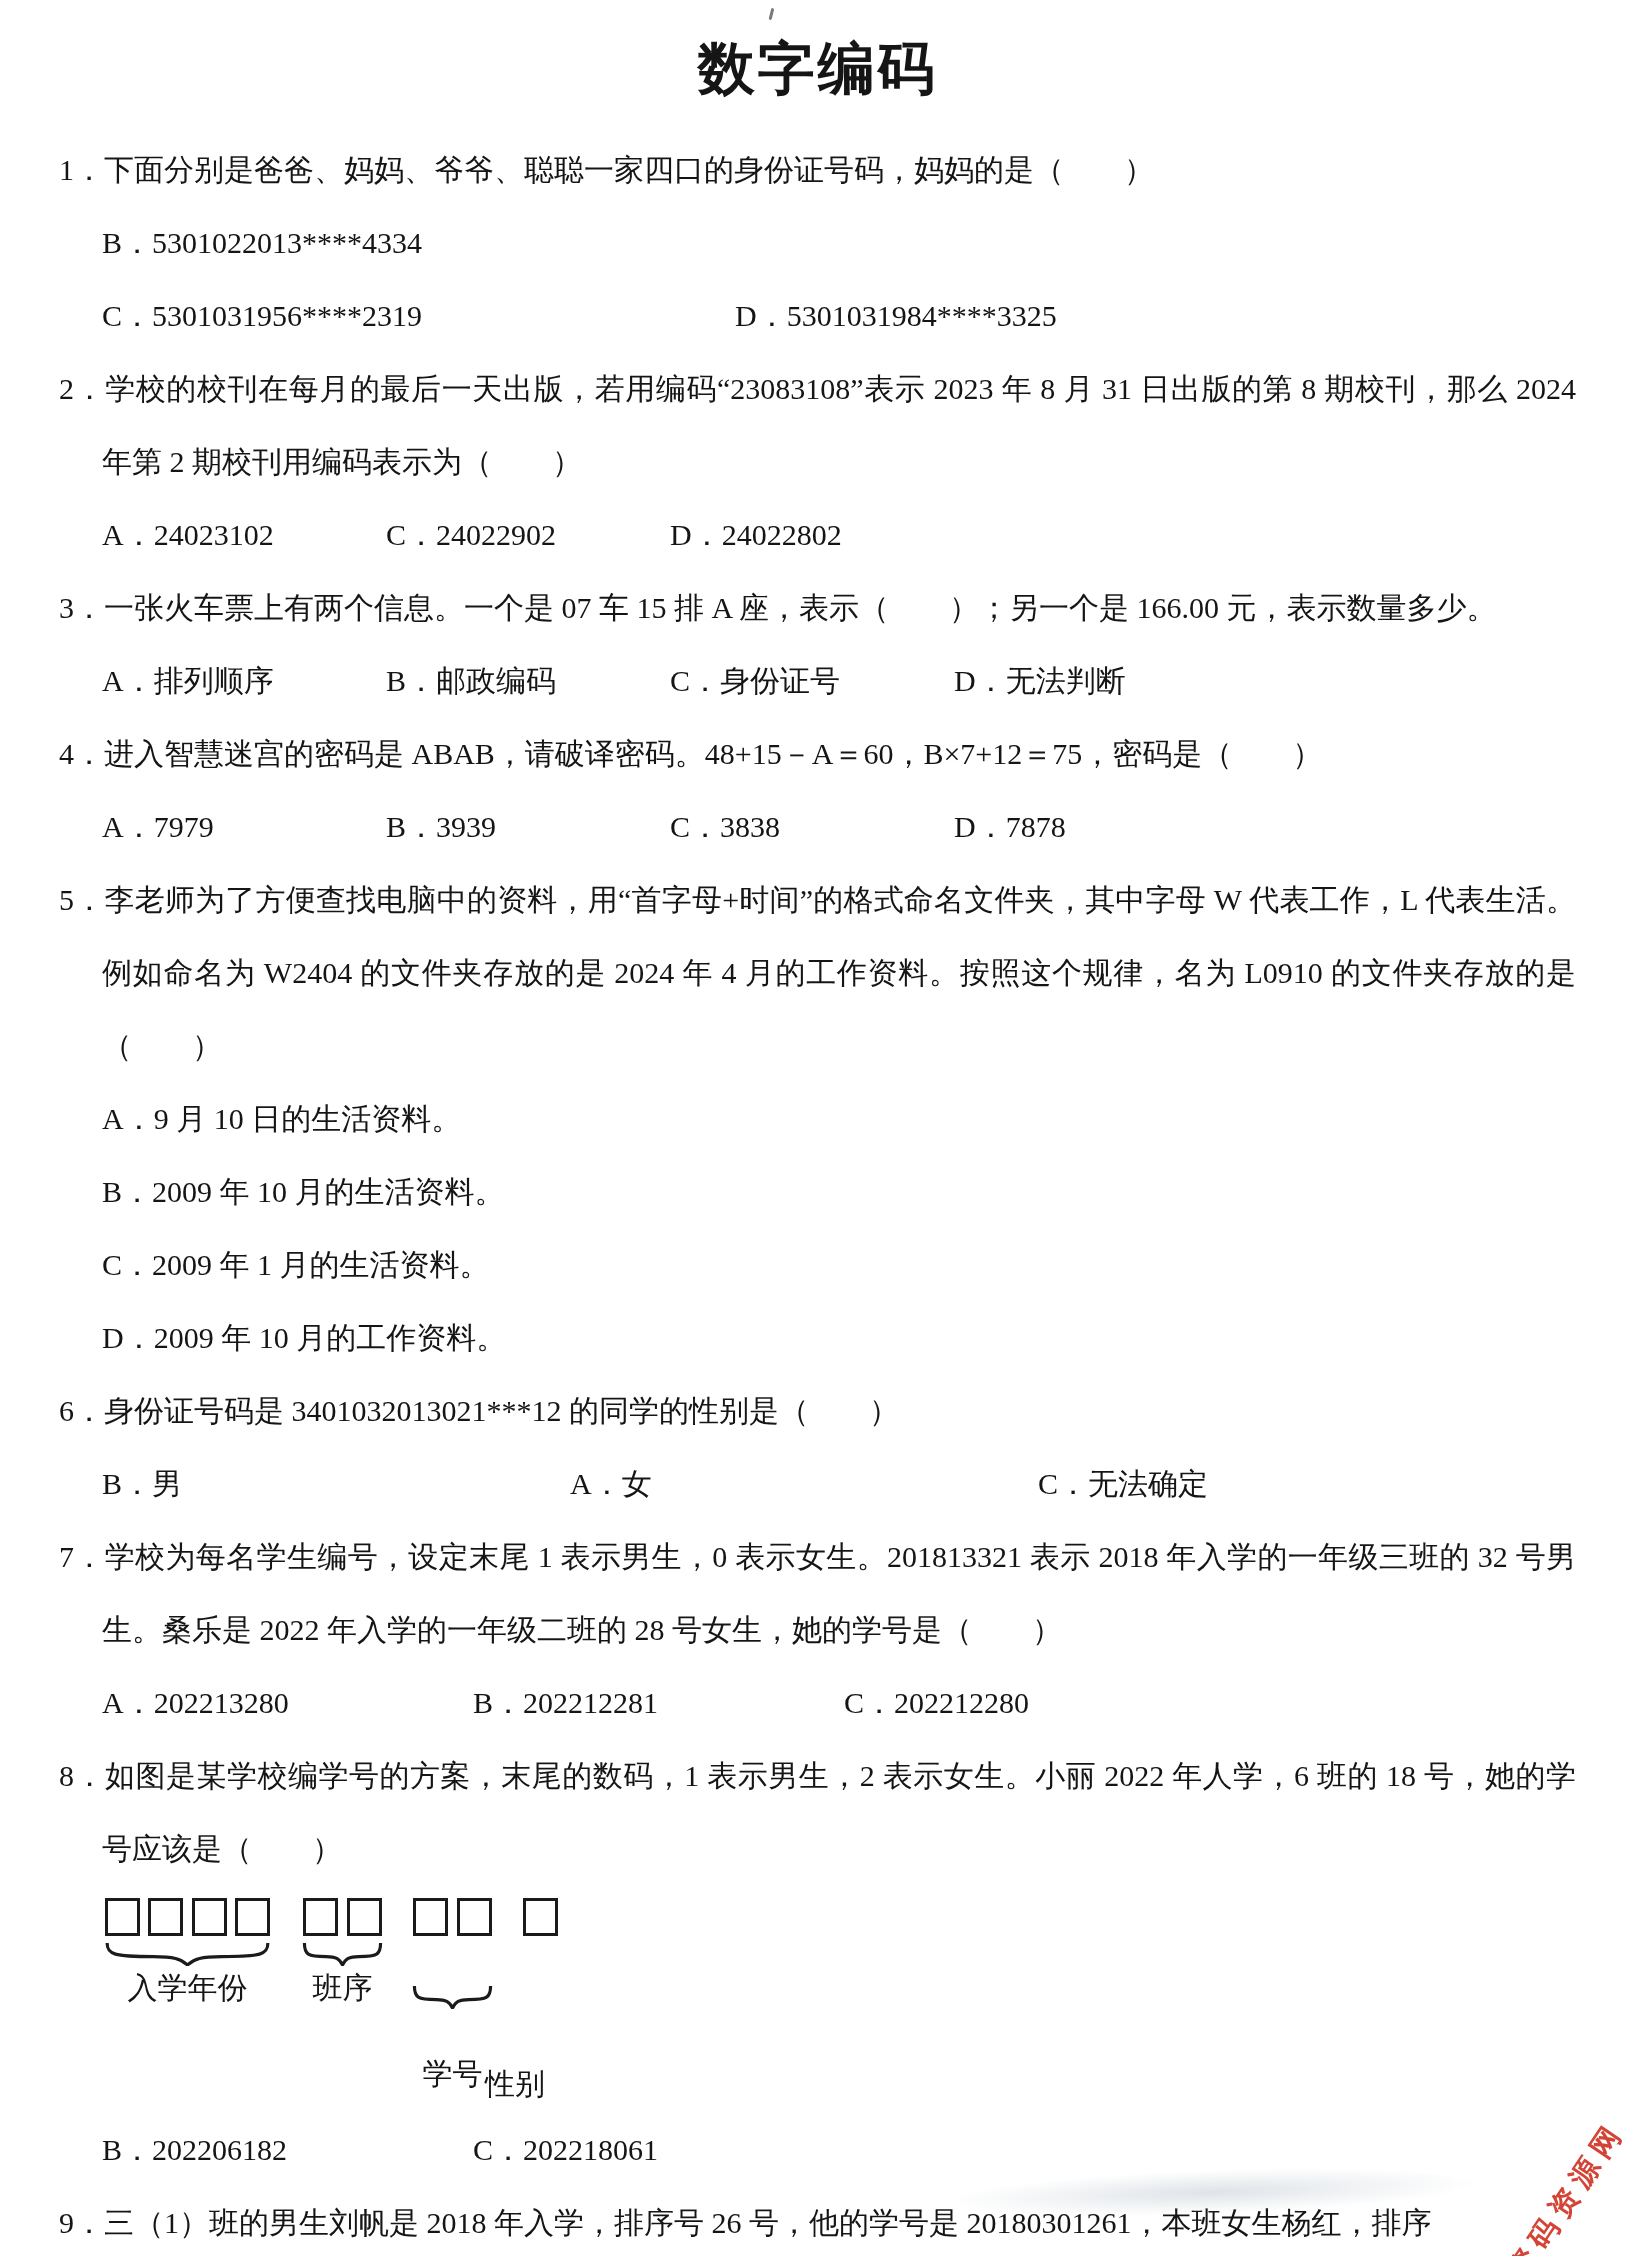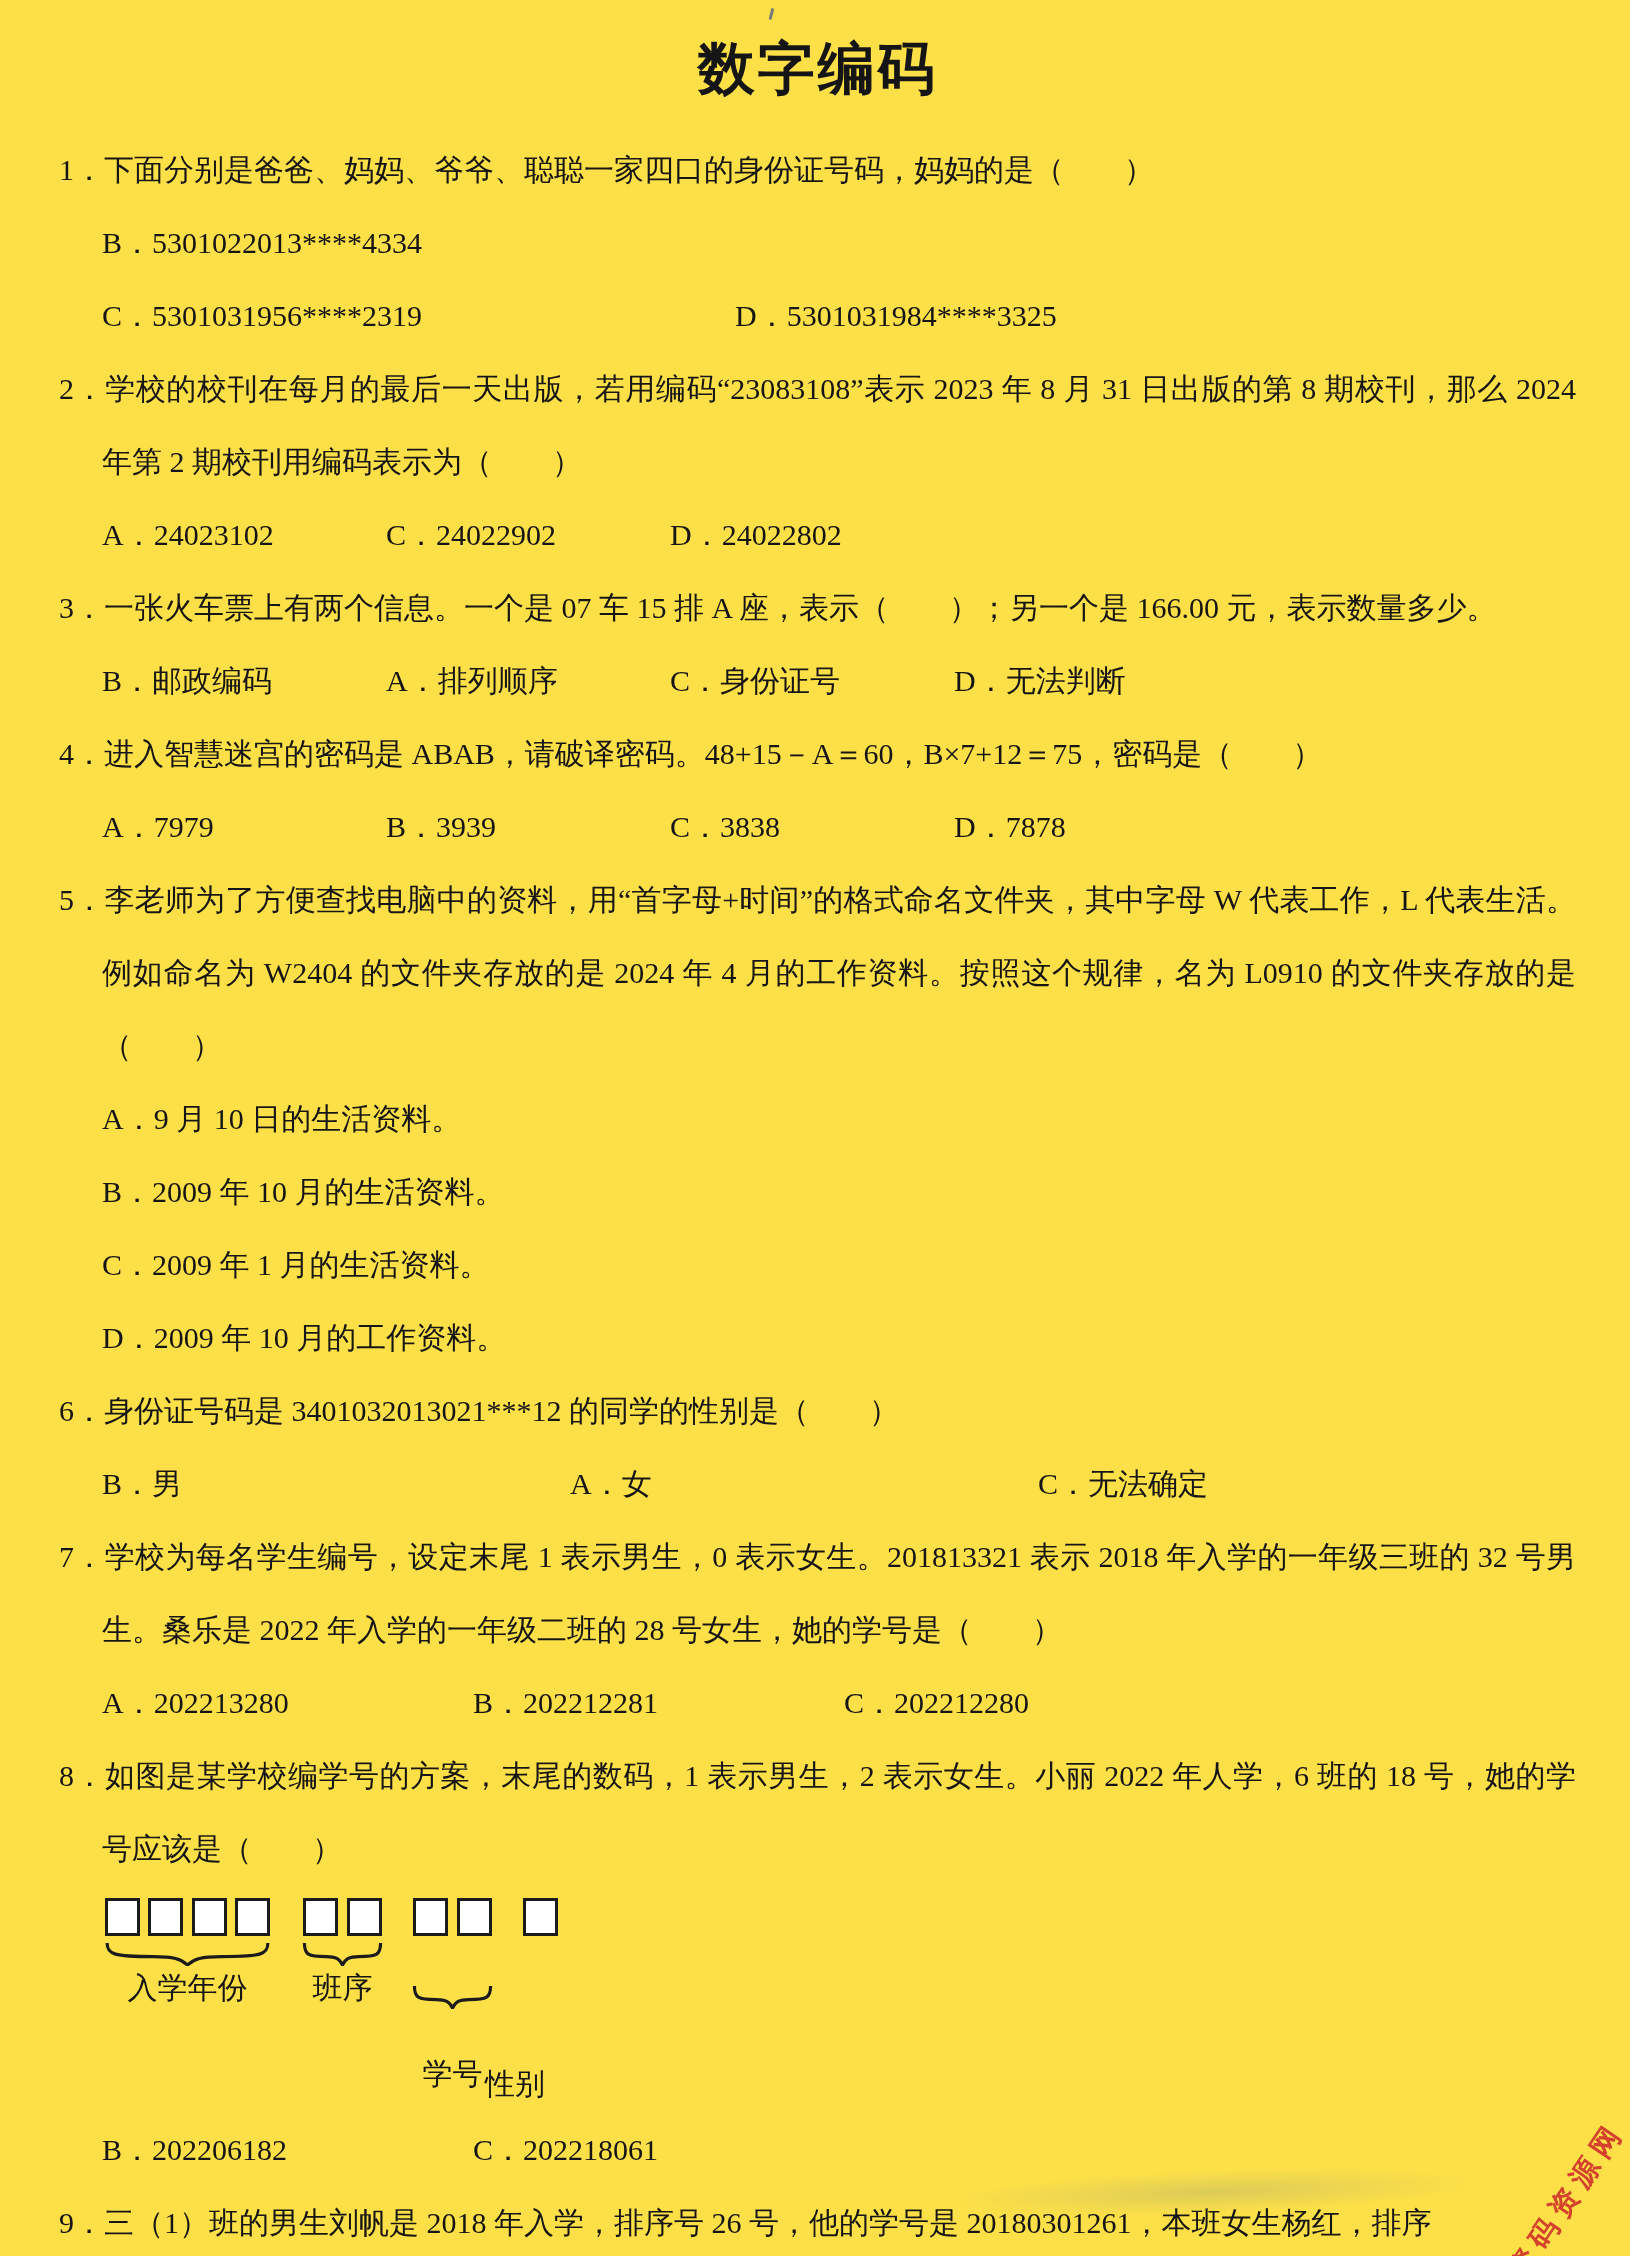--- a/index.html
+++ b/index.html
@@ -1,19 +1,19 @@
 <!DOCTYPE html>
 <html><head>
 <meta charset="utf-8">
 <style>
   html,body{margin:0;padding:0;background:#9a9a9a;}
   .page{
     position:relative;
     width:1631px;height:2257px;
-    background:#fde047;
+    background:#ffffff;
     margin:0 auto;
     overflow:hidden;
     font-family:"Liberation Serif","DejaVu Serif",serif;
     color:#151515;
     font-size:30px;
   }
   .content{padding:15.3px 55px 0 59px;}
   .title{
     text-align:center;
     font-size:57px;
@@ -127,22 +127,22 @@
       <div class="optrow">
         <span class="opt w4col">A．24023102</span>
         <span class="opt w4col">C．24022902</span>
         <span class="opt">D．24022802</span>
       </div>
     </section>
 
     <section class="q">
       <div class="qbody"><span class="qnum">3．</span><span>一张火车票上有两个信息。一个是 07 车 15 排 A 座，表示（　　）；另一个是 166.00 元，表示数量多少。</span></div>
       <div class="optrow">
+        <span class="opt w4col">A．排列顺序</span>
         <span class="opt w4col">B．邮政编码</span>
-        <span class="opt w4col">A．排列顺序</span>
         <span class="opt w4col">C．身份证号</span>
         <span class="opt">D．无法判断</span>
       </div>
     </section>
 
     <section class="q">
       <div class="qbody"><span class="qnum">4．</span><span>进入智慧迷宫的密码是 ABAB，请破译密码。48+15－A＝60，B×7+12＝75，密码是（　　）</span></div>
       <div class="optrow">
         <span class="opt w4col">A．7979</span>
         <span class="opt w4col">B．3939</span>

